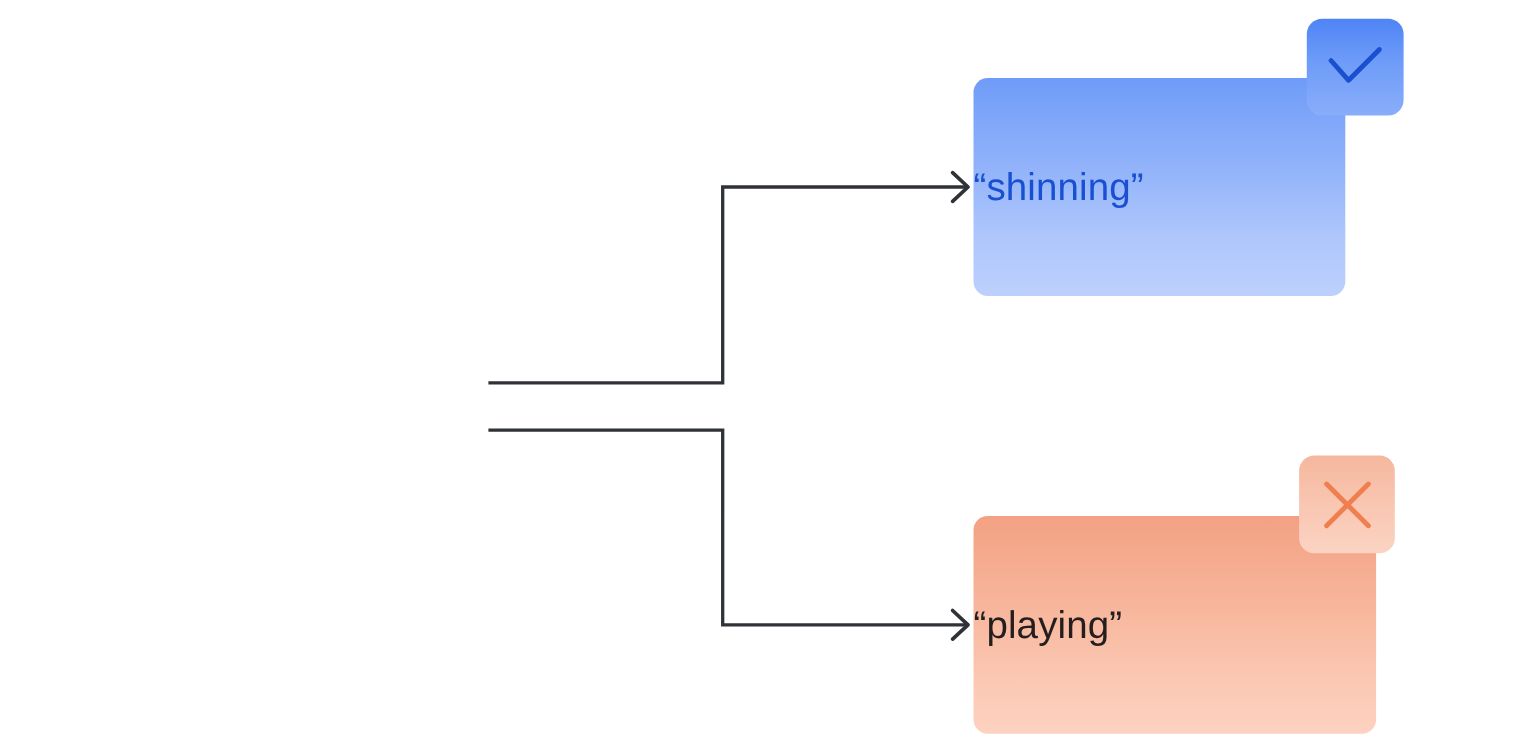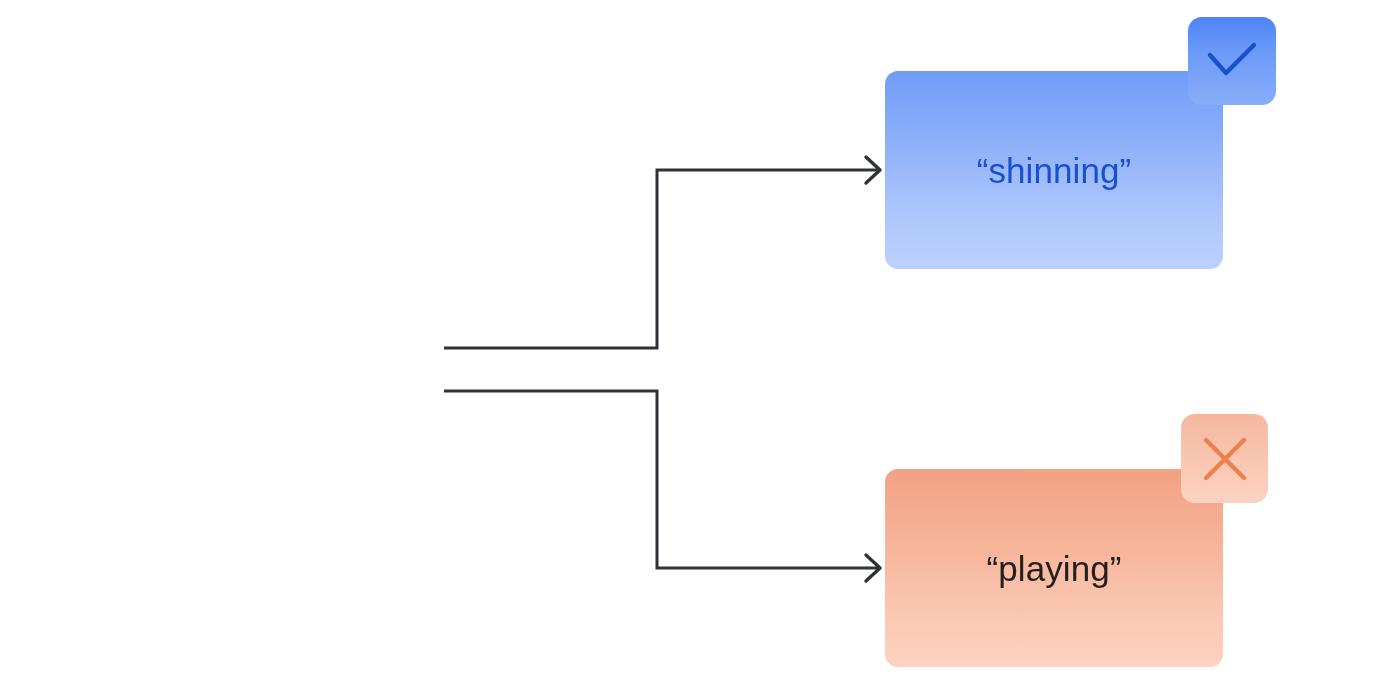--- a/index.html
+++ b/index.html
@@ -29,21 +29,21 @@
     height: 684px;
     pointer-events: none;
   }
 
   
   .node {
     position: absolute;
     border-radius: 13px;
     display: flex;
     align-items: center;
-    justify-content: center;
+    justify-content: flex-start;
     box-sizing: border-box;
   }
   .node-label {
     font-size: 35px;
     line-height: 1;
     letter-spacing: 0.1px;
     white-space: nowrap;
     user-select: none;
   }
 
@@ -57,21 +57,21 @@
   .node-orange {
     background: linear-gradient(180deg, #f3a183 0%, #f7b69c 42%, #fbc8b3 75%, #fdd2c0 100%);
   }
   .node-orange .node-label {
     color: #241f1e;
   }
 
   
   #node-prompt  { left: 105px; top: 271px; width: 339px; height: 198px; }
   #node-accept  { left: 885px; top:  71px; width: 338px; height: 198px; }
-  #node-reject  { left: 885px; top: 469px; width: 338px; height: 198px; }
+  #node-reject  { left: 885px; top: 469px; width: 366px; height: 198px; }
 
   
   .badge {
     position: absolute;
     border-radius: 14px;
     display: flex;
     align-items: center;
     justify-content: center;
   }
   #badge-accept {

